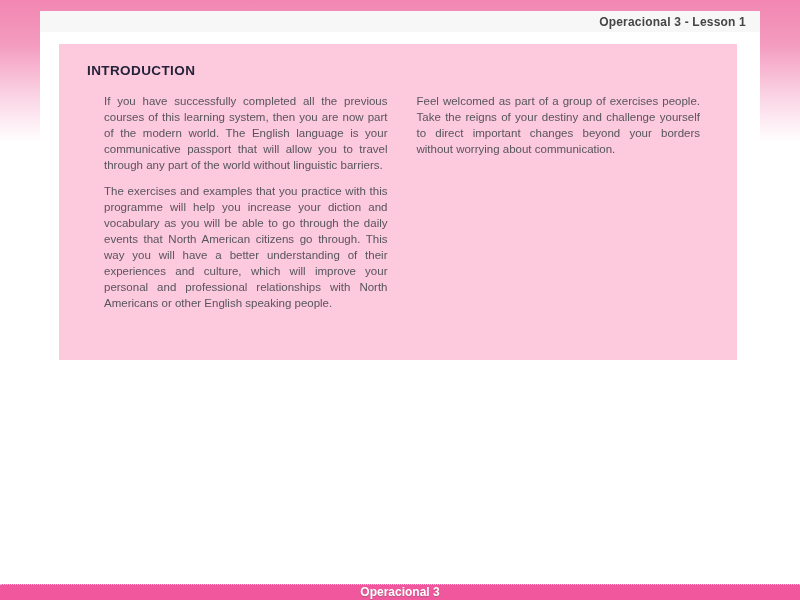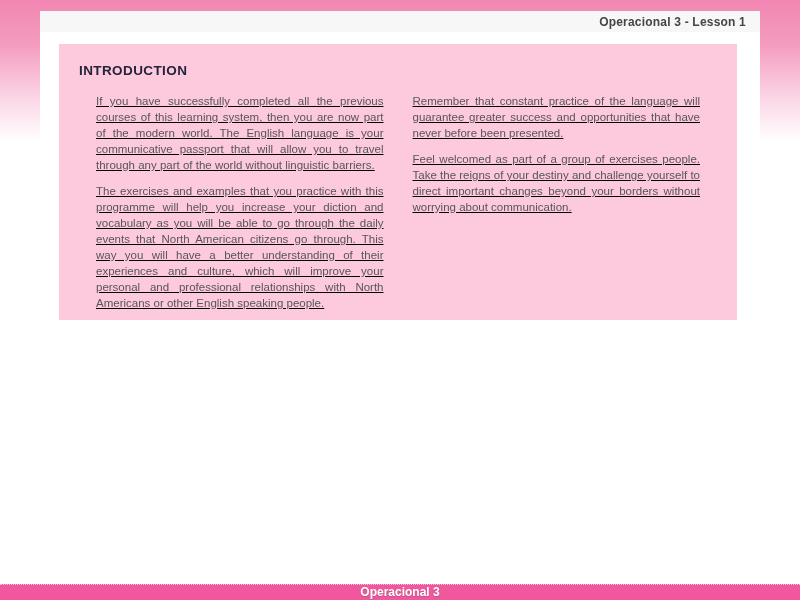--- a/index.html
+++ b/index.html
@@ -27,37 +27,37 @@
     background: #f7f7f7;
     text-align: right;
     padding: 4px 14px 0 16px;
     font-size: 12px;
     font-weight: bold;
     color: #454545;
     letter-spacing: 0.2px;
   }
   .card {
     margin: 12px 23px 0 19px;
-    height: 276px;
+    height: 316px;
     background: #fdc9dc;
-    padding: 19px 20px 0 20px;
+    padding: 19px 20px 0 28px;
   }
   .card-heading {
     margin: 0 0 15px 0;
     font-size: 13.5px;
     font-weight: bold;
     letter-spacing: 0.4px;
     color: #24233a;
   }
   .columns {
     display: flex;
     gap: 29px;
     padding: 0 17px;
   }
-  .col { flex: 1; min-width: 0; text-decoration: underline; }
+  .col { flex: 1; min-width: 0; }
   .col p {
     margin: 0 0 10px 0;
     font-size: 11.5px;
     line-height: 16px;
     color: #56555e;
     text-align: justify;
   }
   .footer {
     position: absolute;
     left: 0;
@@ -83,21 +83,20 @@
   </div>
 
   <div class="card">
     <h1 class="card-heading">INTRODUCTION</h1>
     <div class="columns">
       <div class="col">
         <p>If you have successfully completed all the previous courses of this learning system, then you are now part of the modern world. The English language is your communicative passport that will allow you to travel through any part of the world without linguistic barriers.</p>
         <p>The exercises and examples that you practice with this programme will help you increase your diction and vocabulary as you will be able to go through the daily events that North American citizens go through. This way you will have a better understanding of their experiences and culture, which will improve your personal and professional relationships with North Americans or other English speaking people.</p>
       </div>
       <div class="col">
-        <p>Remember that constant practice of the language will guarantee greater success and opportunities that have never before been presented.</p>
         <p>Feel welcomed as part of a group of exercises people. Take the reigns of your destiny and challenge yourself to direct important changes beyond your borders without worrying about communication.</p>
       </div>
     </div>
   </div>
 </div>
 
 <div class="footer">
   <span>Operacional 3</span>
 </div>
 

